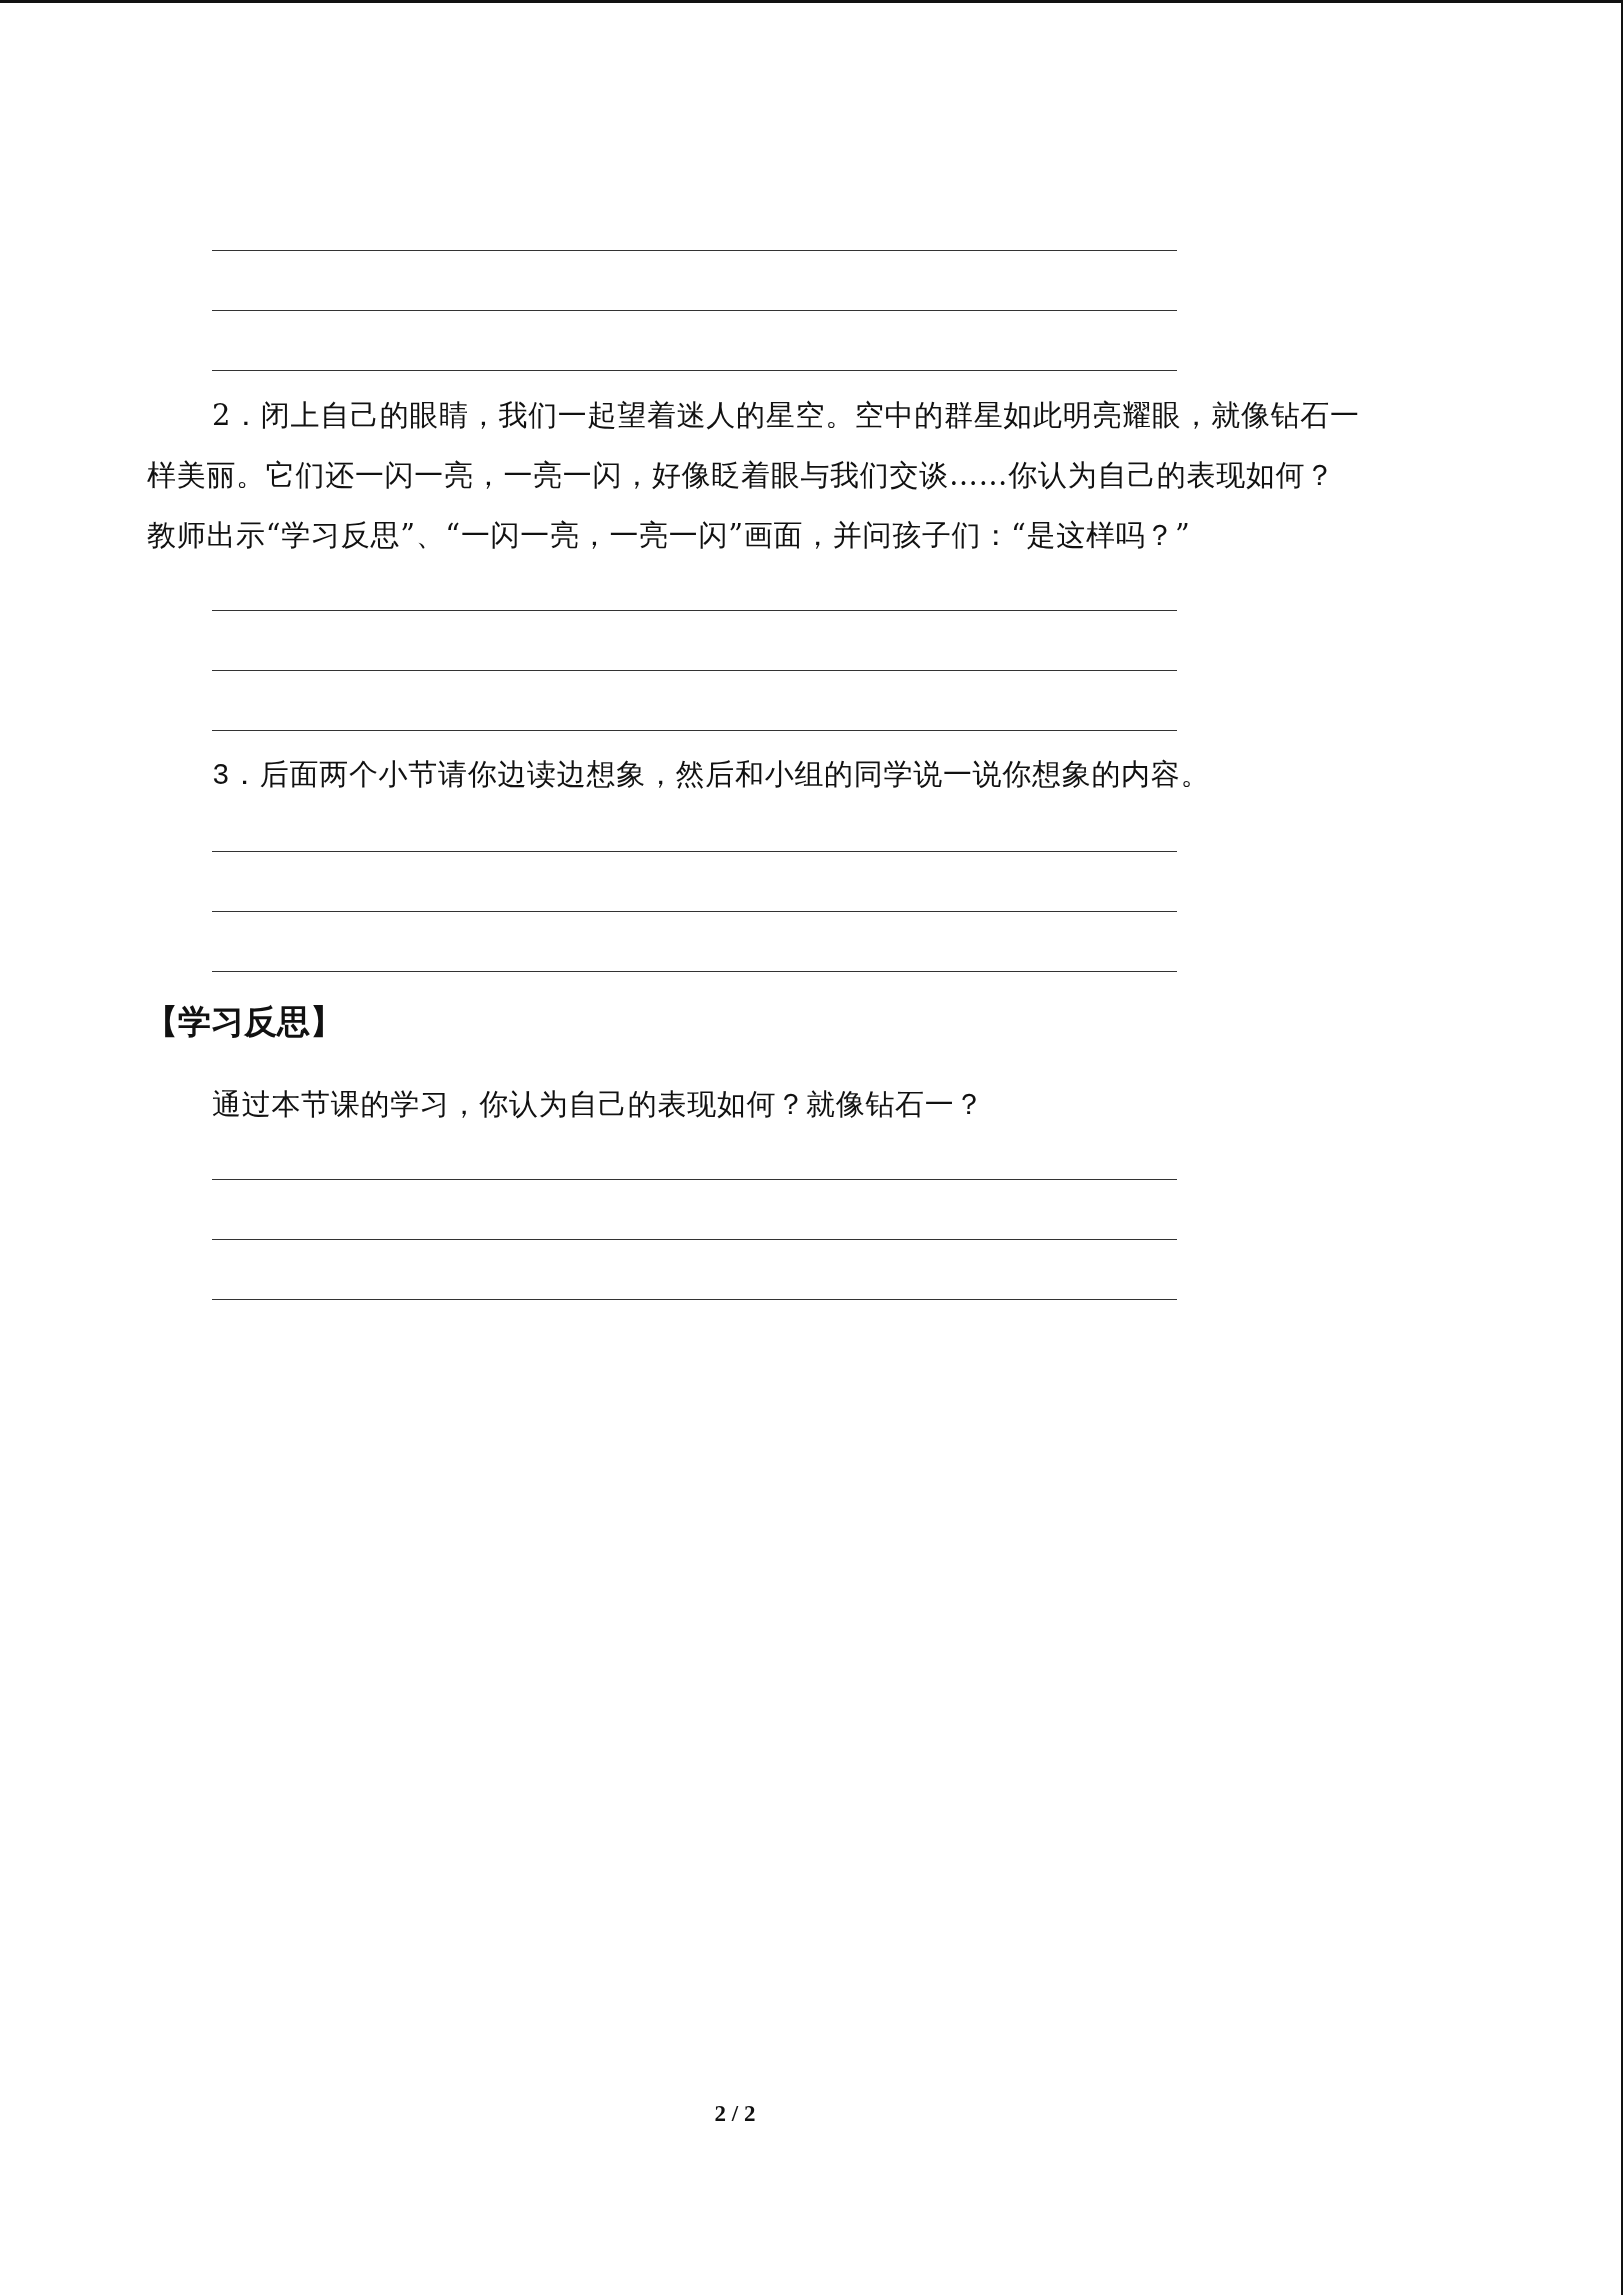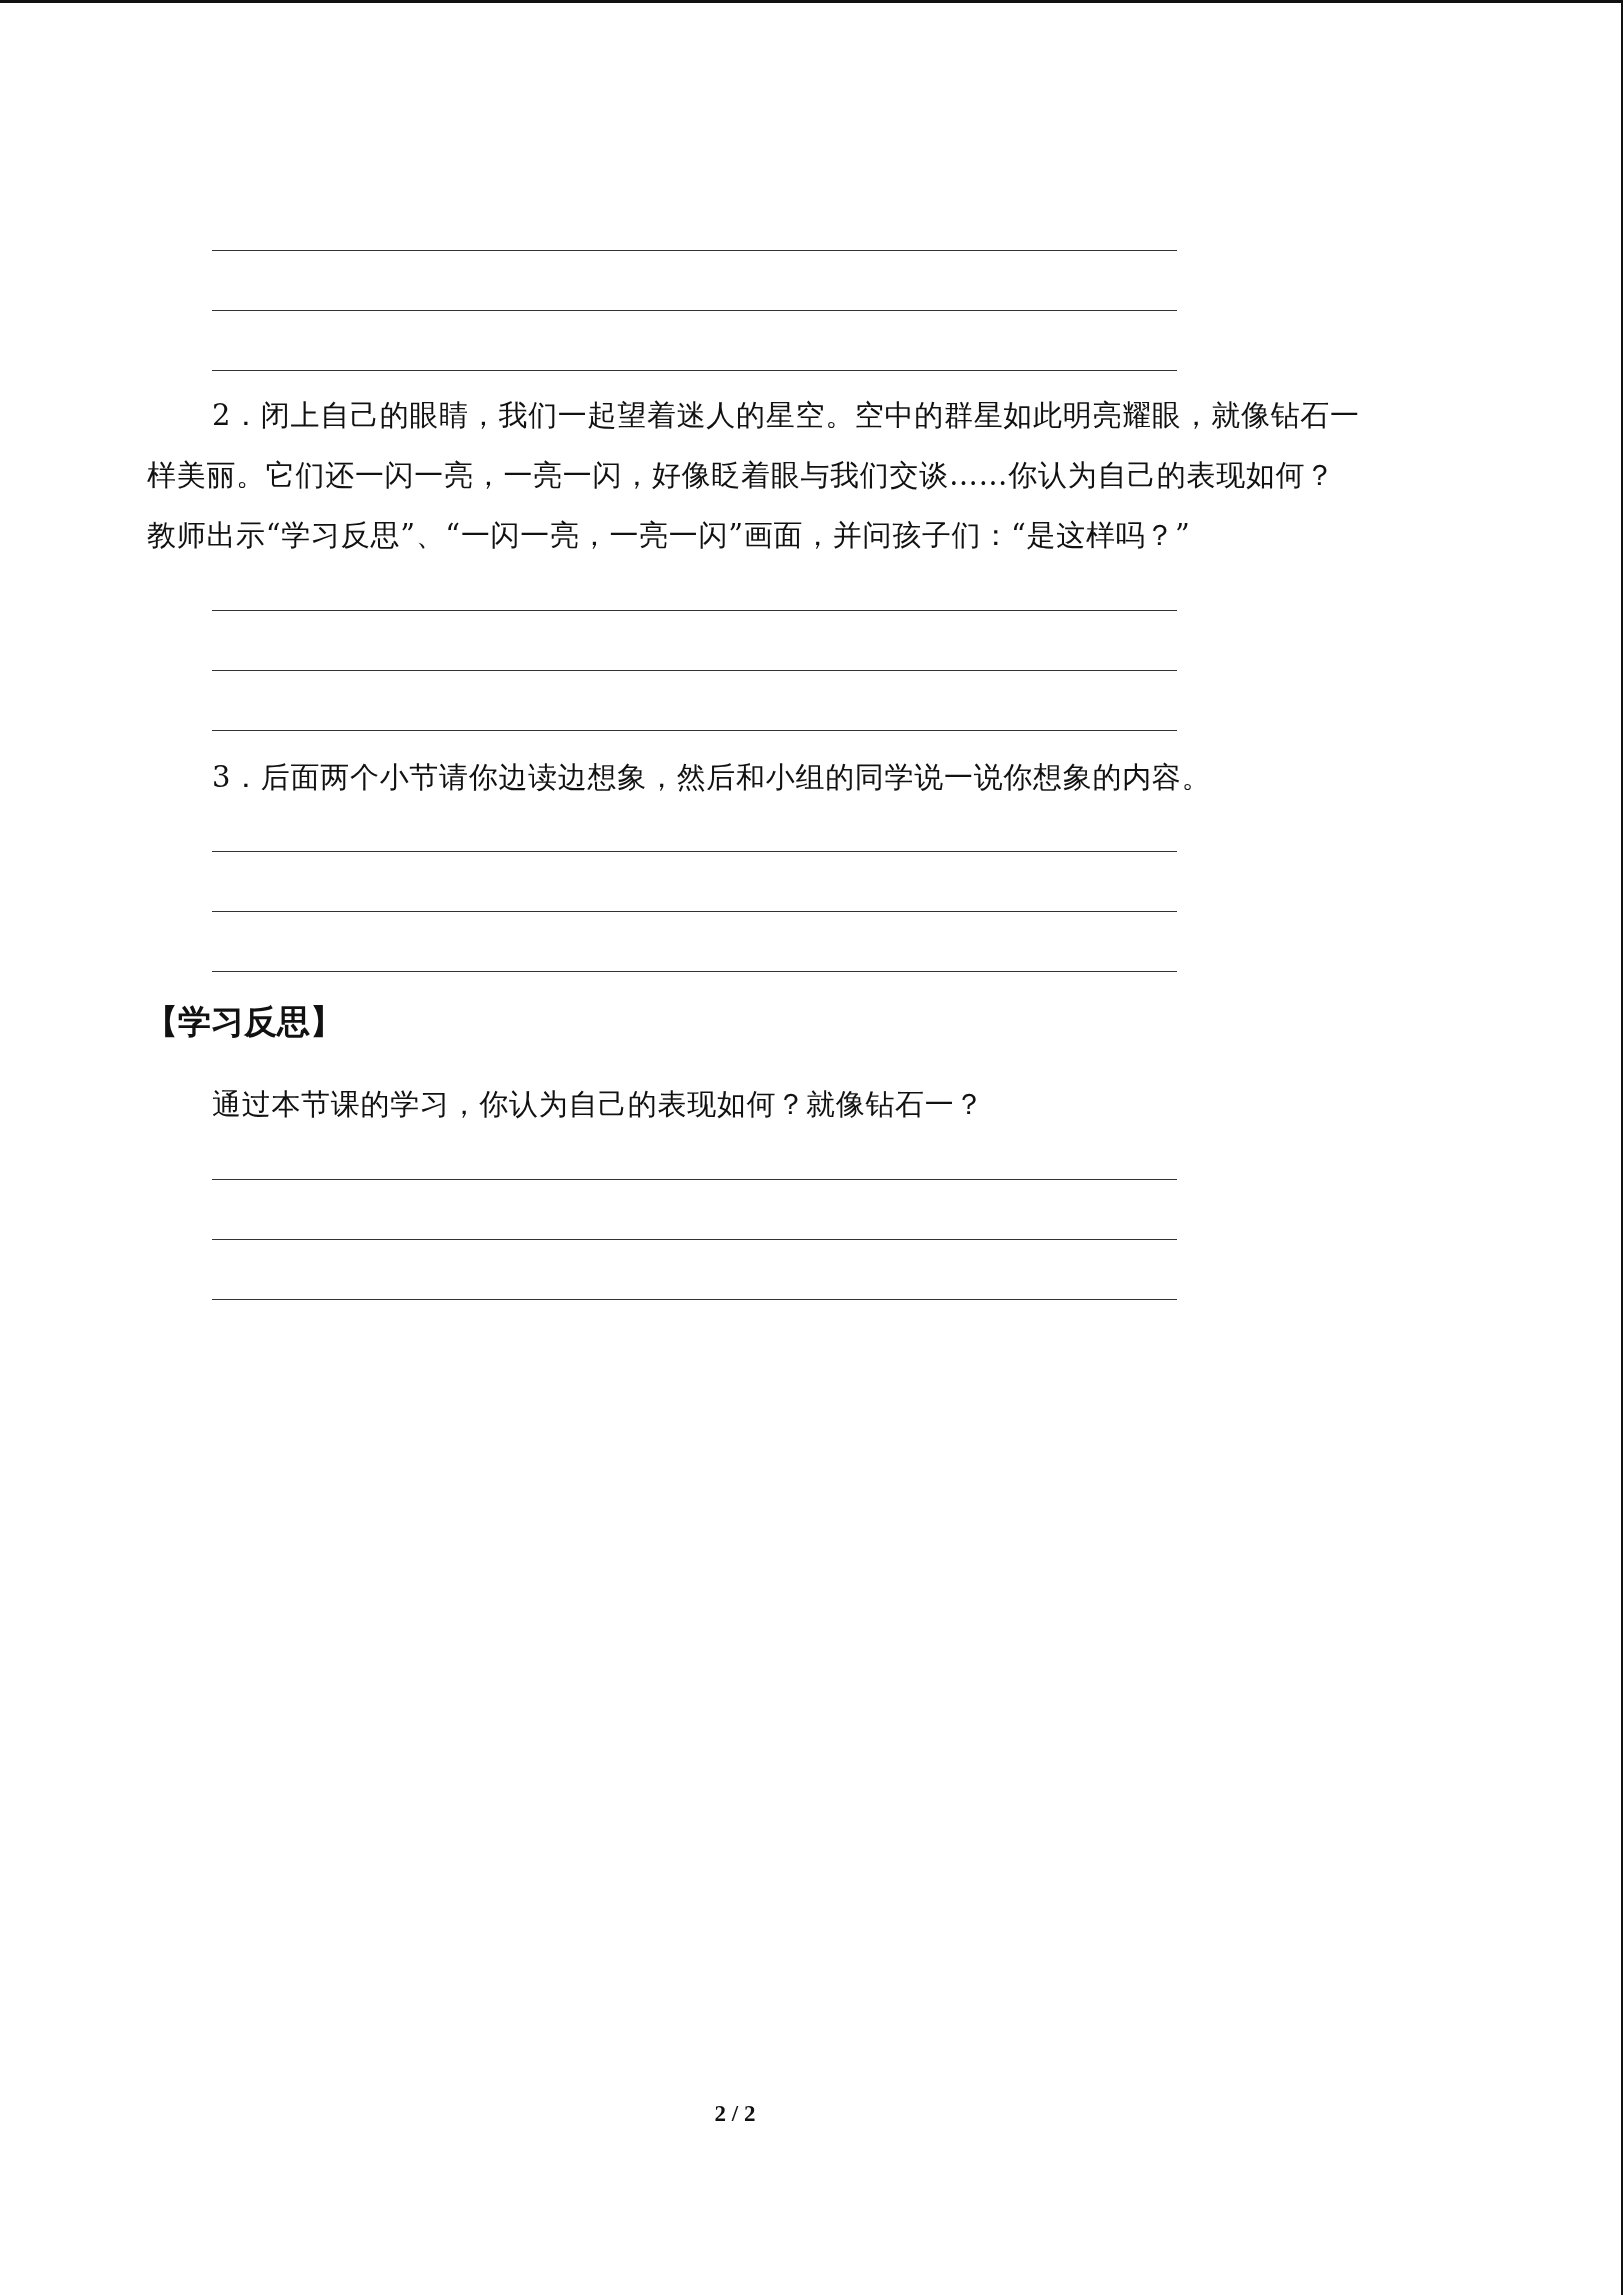--- a/index.html
+++ b/index.html
@@ -26,21 +26,21 @@
 <div class="answer-line" style="top:370px"></div>
 
 <div class="para" style="left:212px; top:385px;">2．闭上自己的眼睛，我们一起望着迷人的星空。空中的群星如此明亮耀眼，就像钻石一</div>
 <div class="para" style="left:147px; top:445px;">样美丽。它们还一闪一亮，一亮一闪，好像眨着眼与我们交谈……你认为自己的表现如何？</div>
 <div class="para" style="left:147px; top:505px;">教师出示“学习反思”、“一闪一亮，一亮一闪”画面，并问孩子们：“是这样吗？”</div>
 
 <div class="answer-line" style="top:610px"></div>
 <div class="answer-line" style="top:670px"></div>
 <div class="answer-line" style="top:730px"></div>
 
-<div class="para" style="left:212px; top:747px;">3．后面两个小节请你边读边想象，然后和小组的同学说一说你想象的内容。</div>
+<div class="para" style="left:212px; top:747px;font-family:Liberation Mono, monospace;">3．后面两个小节请你边读边想象，然后和小组的同学说一说你想象的内容。</div>
 
 <div class="answer-line" style="top:851px"></div>
 <div class="answer-line" style="top:911px"></div>
 <div class="answer-line" style="top:971px"></div>
 
 <div class="heading" style="left:145px; top:1000px;">【学习反思】</div>
 <div class="para" style="left:212px; top:1074px;">通过本节课的学习，你认为自己的表现如何？就像钻石一？</div>
 
 <div class="answer-line" style="top:1179px"></div>
 <div class="answer-line" style="top:1239px"></div>

